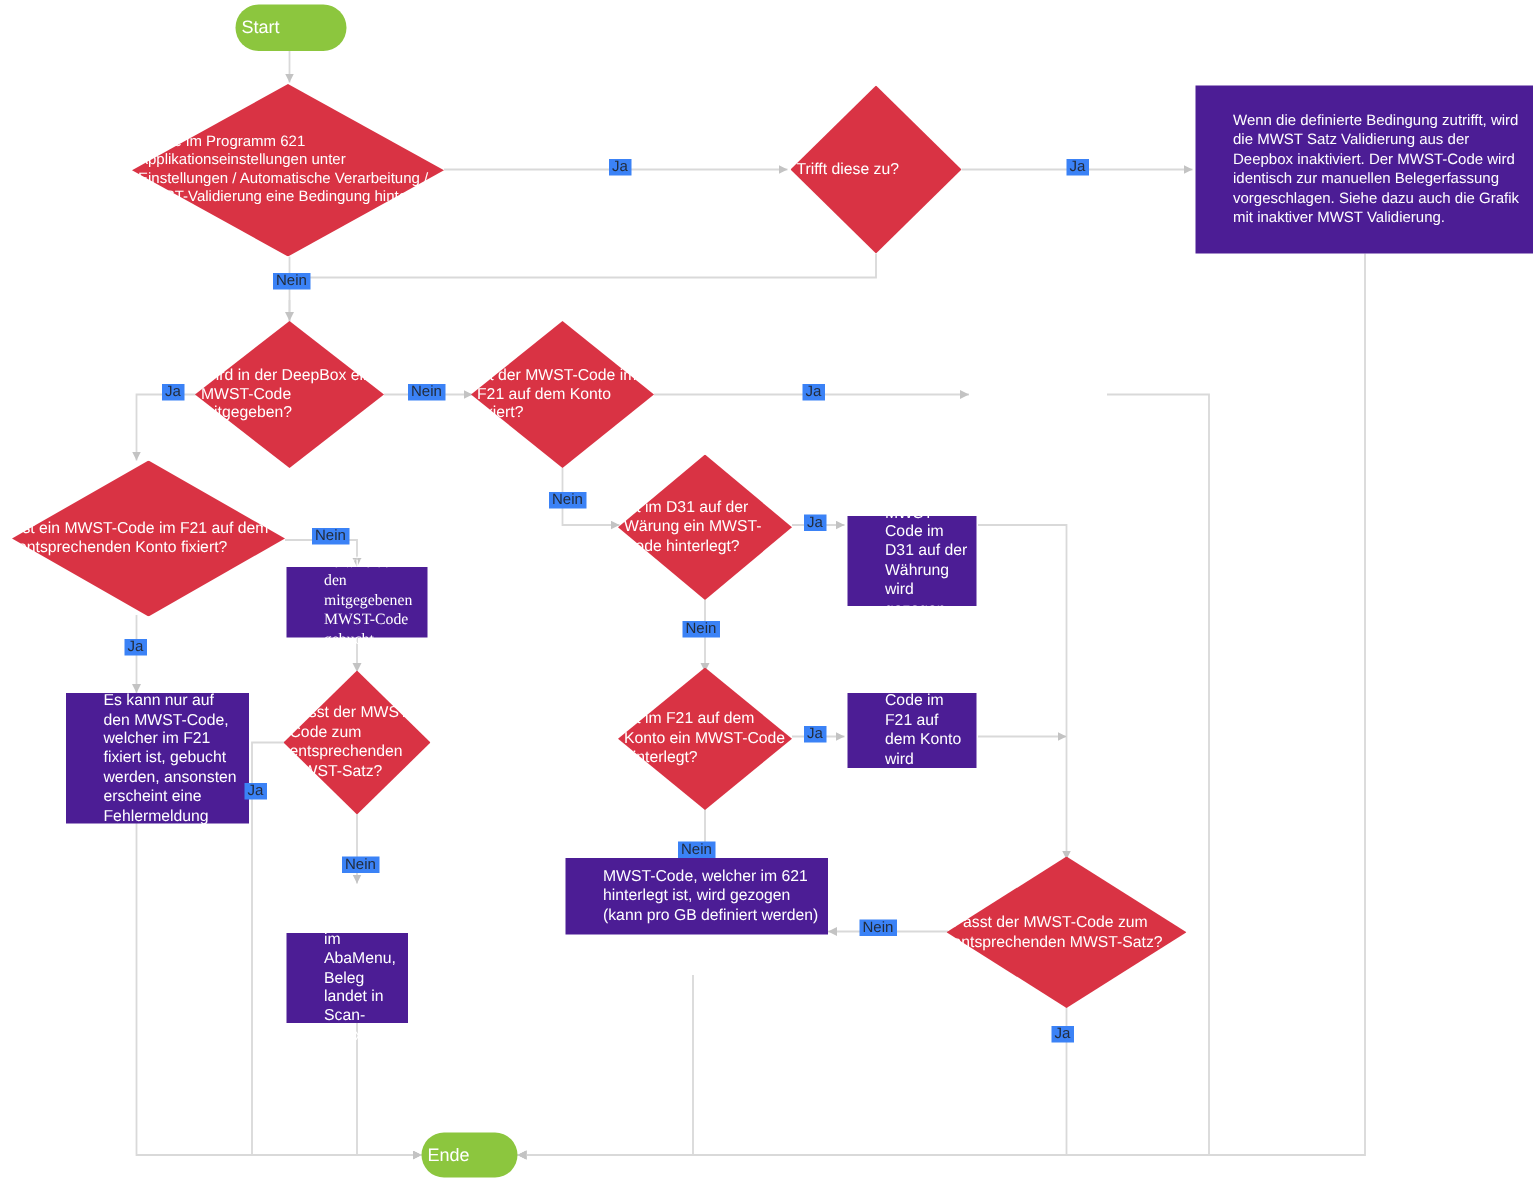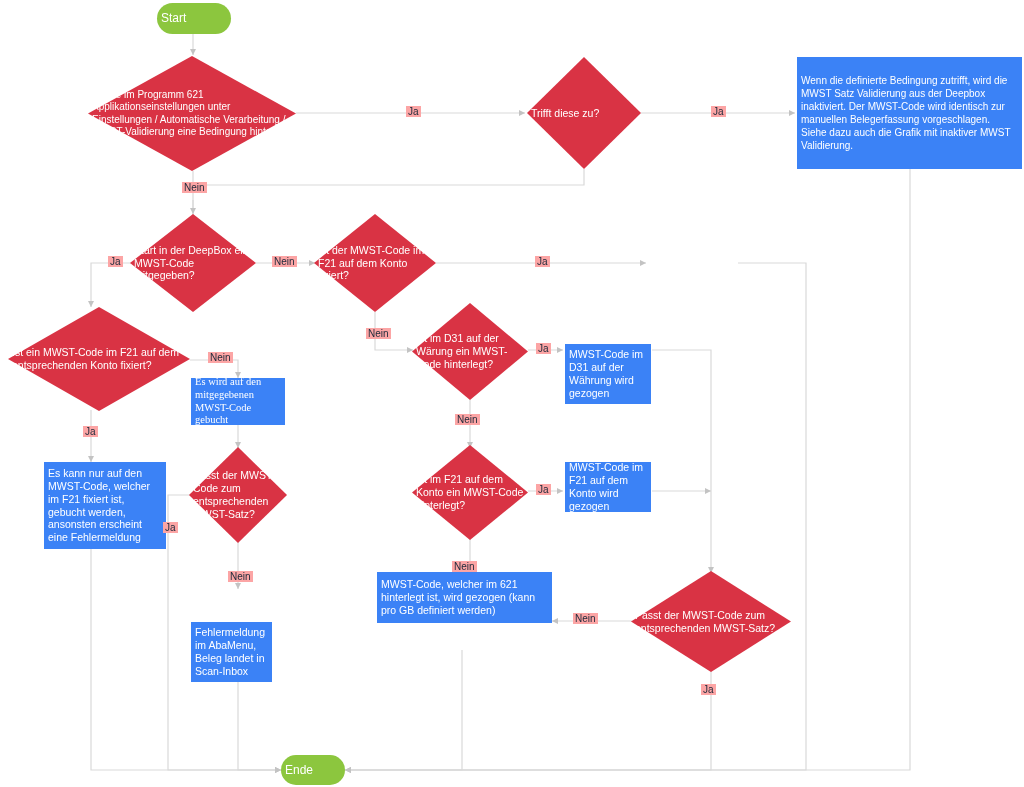--- a/index.html
+++ b/index.html
@@ -62,28 +62,29 @@
     background: #d93344;
     clip-path: polygon(50% 0%, 100% 50%, 50% 100%, 0% 50%);
   }
   .decision .label {
     position: relative;
     z-index: 2;
     font-size: 10.5px;
   }
   
   .note {
-    background: #3b82f6;
+    background: #4c1d95;
     font-size: 10.5px;
+    padding-left: 21px;
   }
   .edge-label {
     position: absolute;
     font-size: 10px;
     color: #222c3c;
-    background: #fca5a5;
+    background: #3b82f6;
     padding: 0 2px;
     line-height: 11px;
     white-space: nowrap;
   }
 </style>
 </head>
 <body>
 
 <div id="canvas">
 
@@ -166,21 +167,21 @@
     <span class="dia-shape"></span>
     <span class="label">Trifft diese zu?</span>
   </div>
 
   <div class="node note" style="left:797px; top:57px; width:225px; height:112px;">
     <span class="label" style="font-size:10px; line-height:1.3;">Wenn die definierte Bedingung zutrifft, wird die MWST Satz Validierung aus der Deepbox inaktiviert. Der MWST-Code wird identisch zur manuellen Belegerfassung vorgeschlagen. Siehe dazu auch die Grafik mit inaktiver MWST Validierung.</span>
   </div>
 
   <div class="node decision" style="left:130px; top:214px; width:126px; height:98px;">
     <span class="dia-shape"></span>
-    <span class="label">Start in der DeepBox ein MWST-Code mitgegeben?</span>
+    <span class="label">Wird in der DeepBox ein MWST-Code mitgegeben?</span>
   </div>
 
   <div class="node decision" style="left:314px; top:214px; width:122px; height:98px;">
     <span class="dia-shape"></span>
     <span class="label">Ist der MWST-Code im F21 auf dem Konto fixiert?</span>
   </div>
 
 
   <div class="node decision" style="left:8px; top:307px; width:182px; height:104px;">
     <span class="dia-shape"></span>

